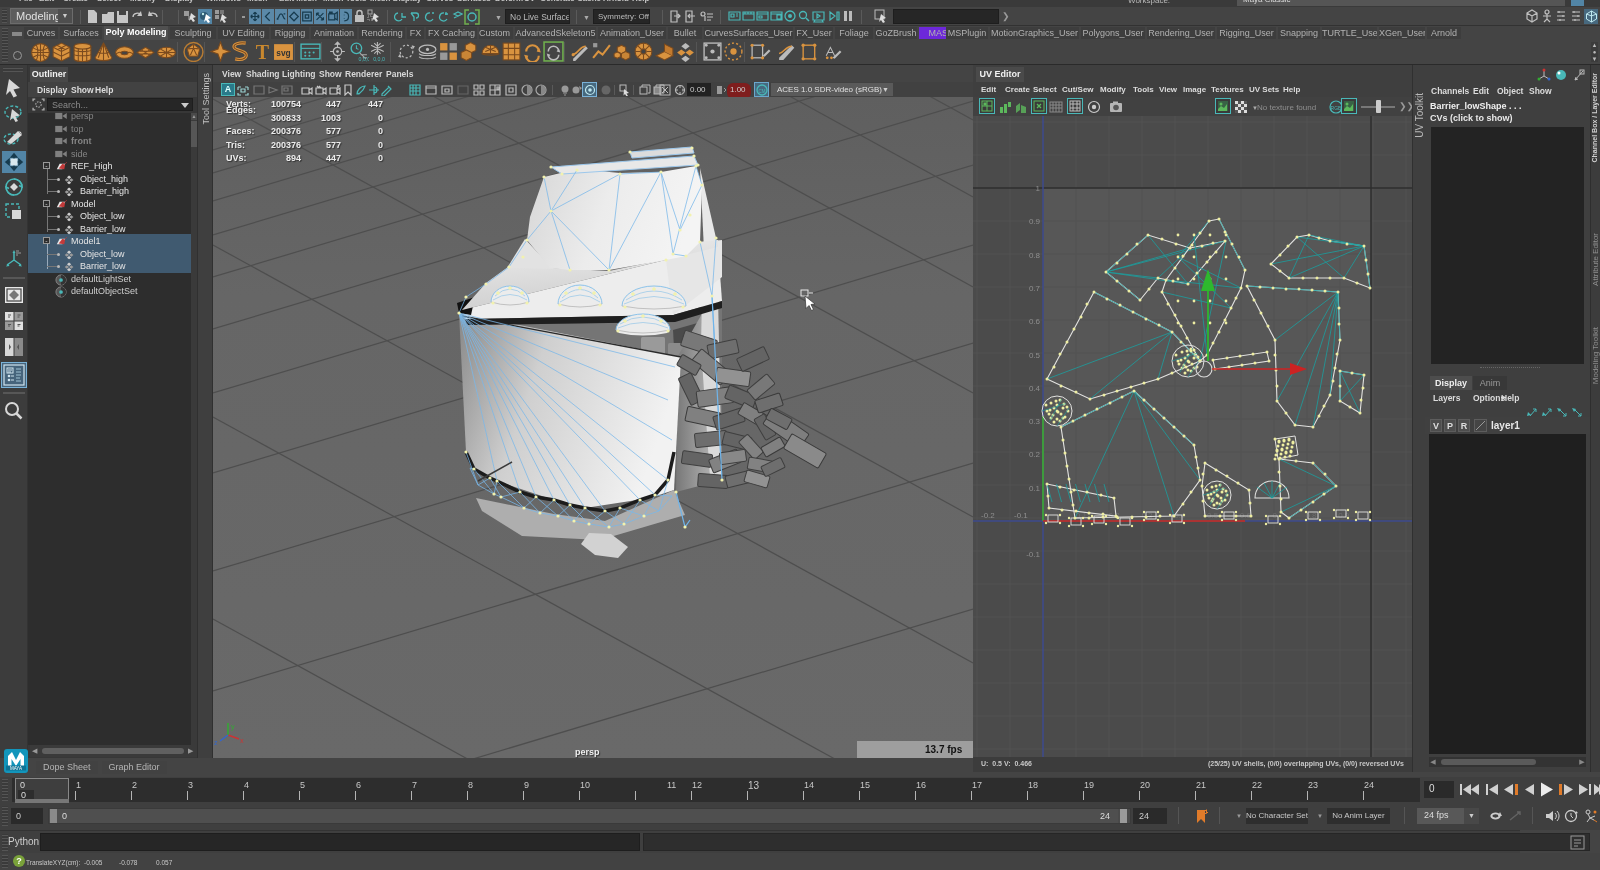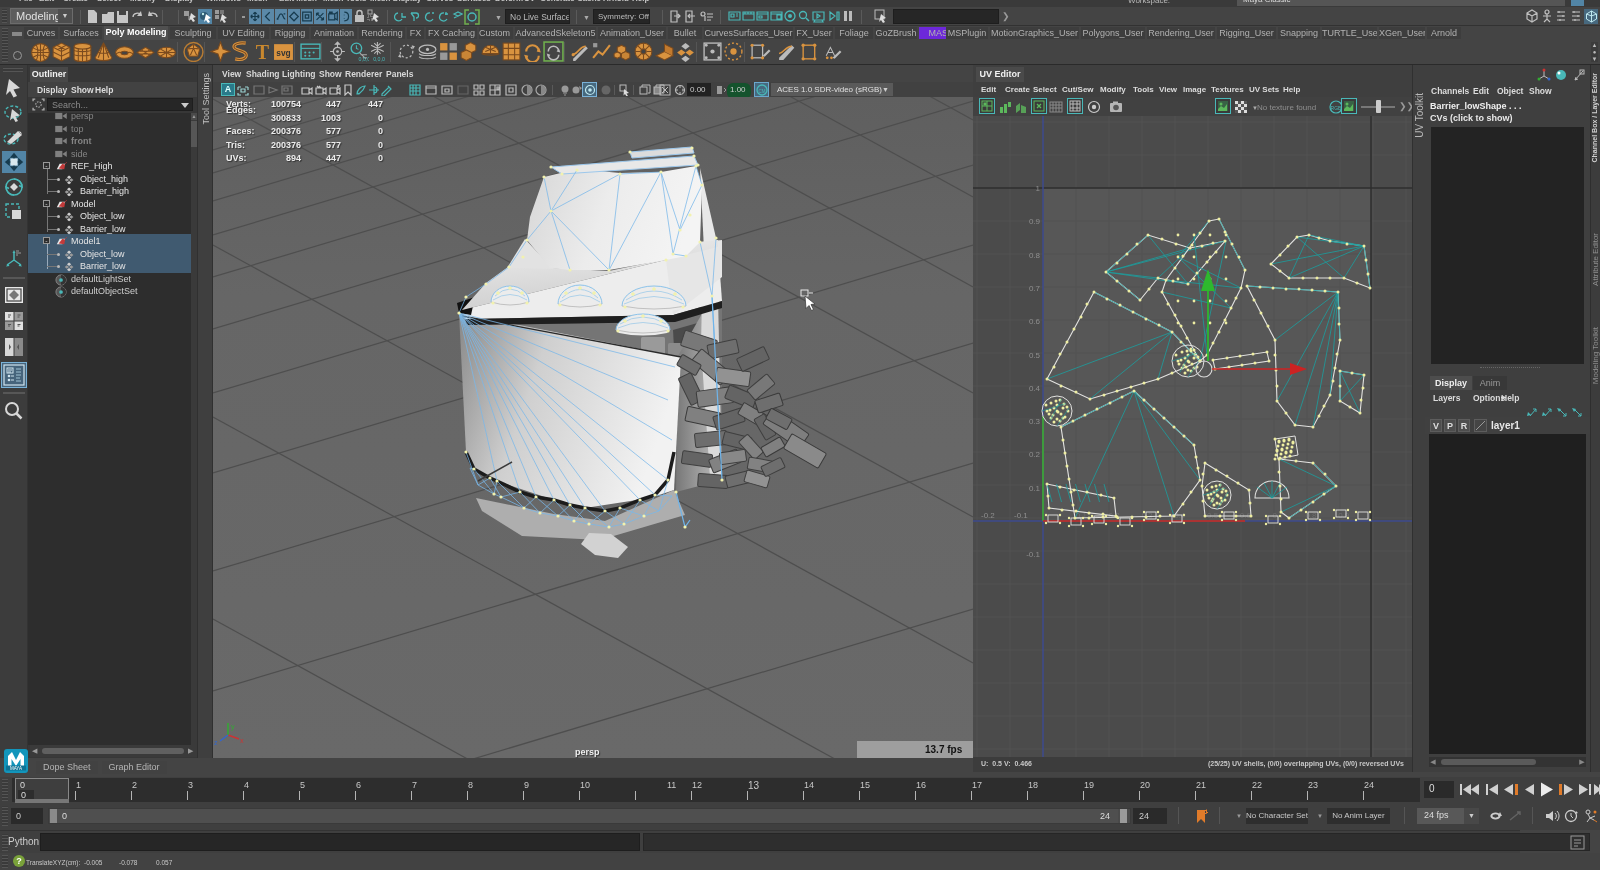--- a/index.html
+++ b/index.html
@@ -736,21 +736,21 @@
       <div class="abs" style="left:469px;top:3px;width:1px;height:10px;background:#5a5a5a;"></div>
       <svg class="abs" style="left:461px;top:2px;" width="12" height="12" viewBox="0 0 12 12">
         <circle cx="6" cy="6" r="4.5" fill="none" stroke="#bbb" stroke-width="1.2"></circle>
         <path d="M6 1v3M6 8v3M1 6h3M8 6h3" stroke="#bbb"></path>
       </svg>
       <div class="abs" style="left:474px;top:1px;width:24px;height:13px;background:#222;color:#ccc;font-size:8px;line-height:13px;padding-left:3px;">0.00</div>
       <svg class="abs" style="left:502px;top:2px;" width="12" height="12" viewBox="0 0 12 12">
         <path d="M2 2h5v8H2z" fill="#999"></path>
         <path d="M9 4l2 2-2 2" stroke="#999" fill="none"></path>
       </svg>
-      <div class="abs" style="left:514px;top:1px;width:24px;height:16px;background:#14532d;color:#ccc;font-size:8px;line-height:13px;padding-left:3px;border-radius:6px;">1.00</div>
+      <div class="abs" style="left:514px;top:1px;width:24px;height:16px;background:#7f1d1d;color:#ccc;font-size:8px;line-height:13px;padding-left:3px;border-radius:6px;">1.00</div>
       <div class="abs" style="left:541px;top:0px;width:15px;height:15px;background:#47697f;border:1px solid #6aa8ce;"></div>
       <svg class="abs" style="left:543px;top:2px;" width="12" height="12" viewBox="0 0 12 12">
         <circle cx="6" cy="6" r="5" fill="none" stroke="#49b8b8" stroke-width="1.3"></circle>
         <text x="6" y="8.5" font-size="4.5" fill="#49b8b8" text-anchor="middle">CM</text>
       </svg>
       <div class="abs" style="left:558px;top:1px;width:122px;height:13px;background:#5a5a5a;color:#e0e0e0;font-size:8px;line-height:13px;padding-left:6px;">ACES 1.0 SDR-video (sRGB)<span style="position:absolute;right:4px;top:0;font-size:7px;color:#ccc;">▼</span></div>
     </div>
     <div class="abs" style="left:0;top:32px;width:760px;height:661px;background:linear-gradient(#5f5f5f,#666 30%,#696969);overflow:hidden;">
       <svg width="760" height="661" style="position:absolute;left:0;top:0;">
         <g stroke="#4e4e4e" stroke-width="1.2">

